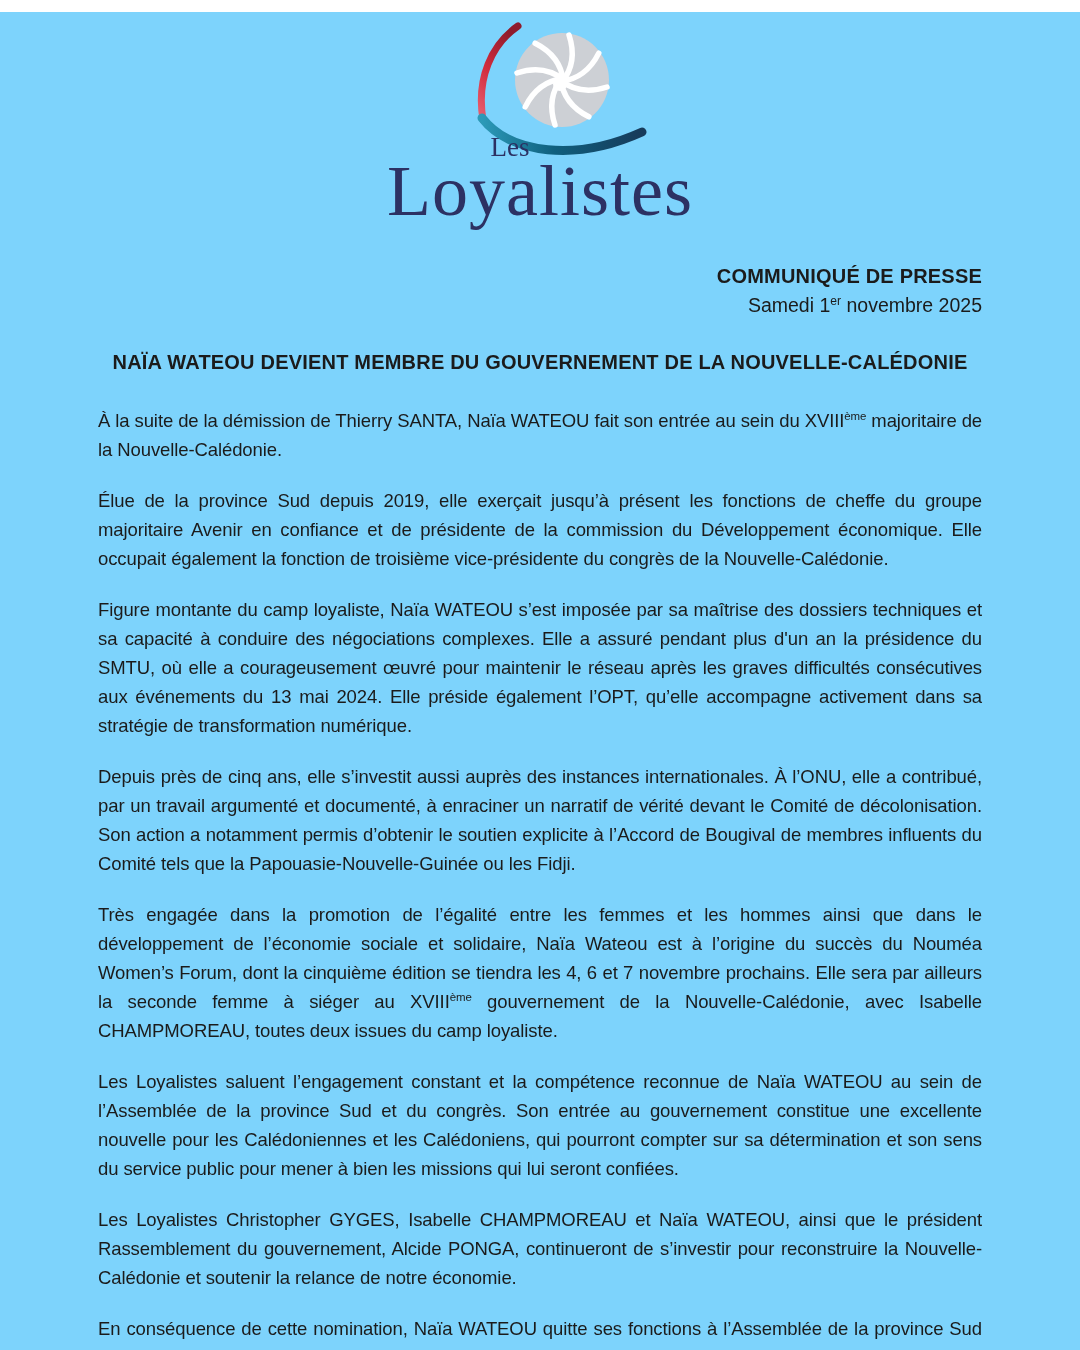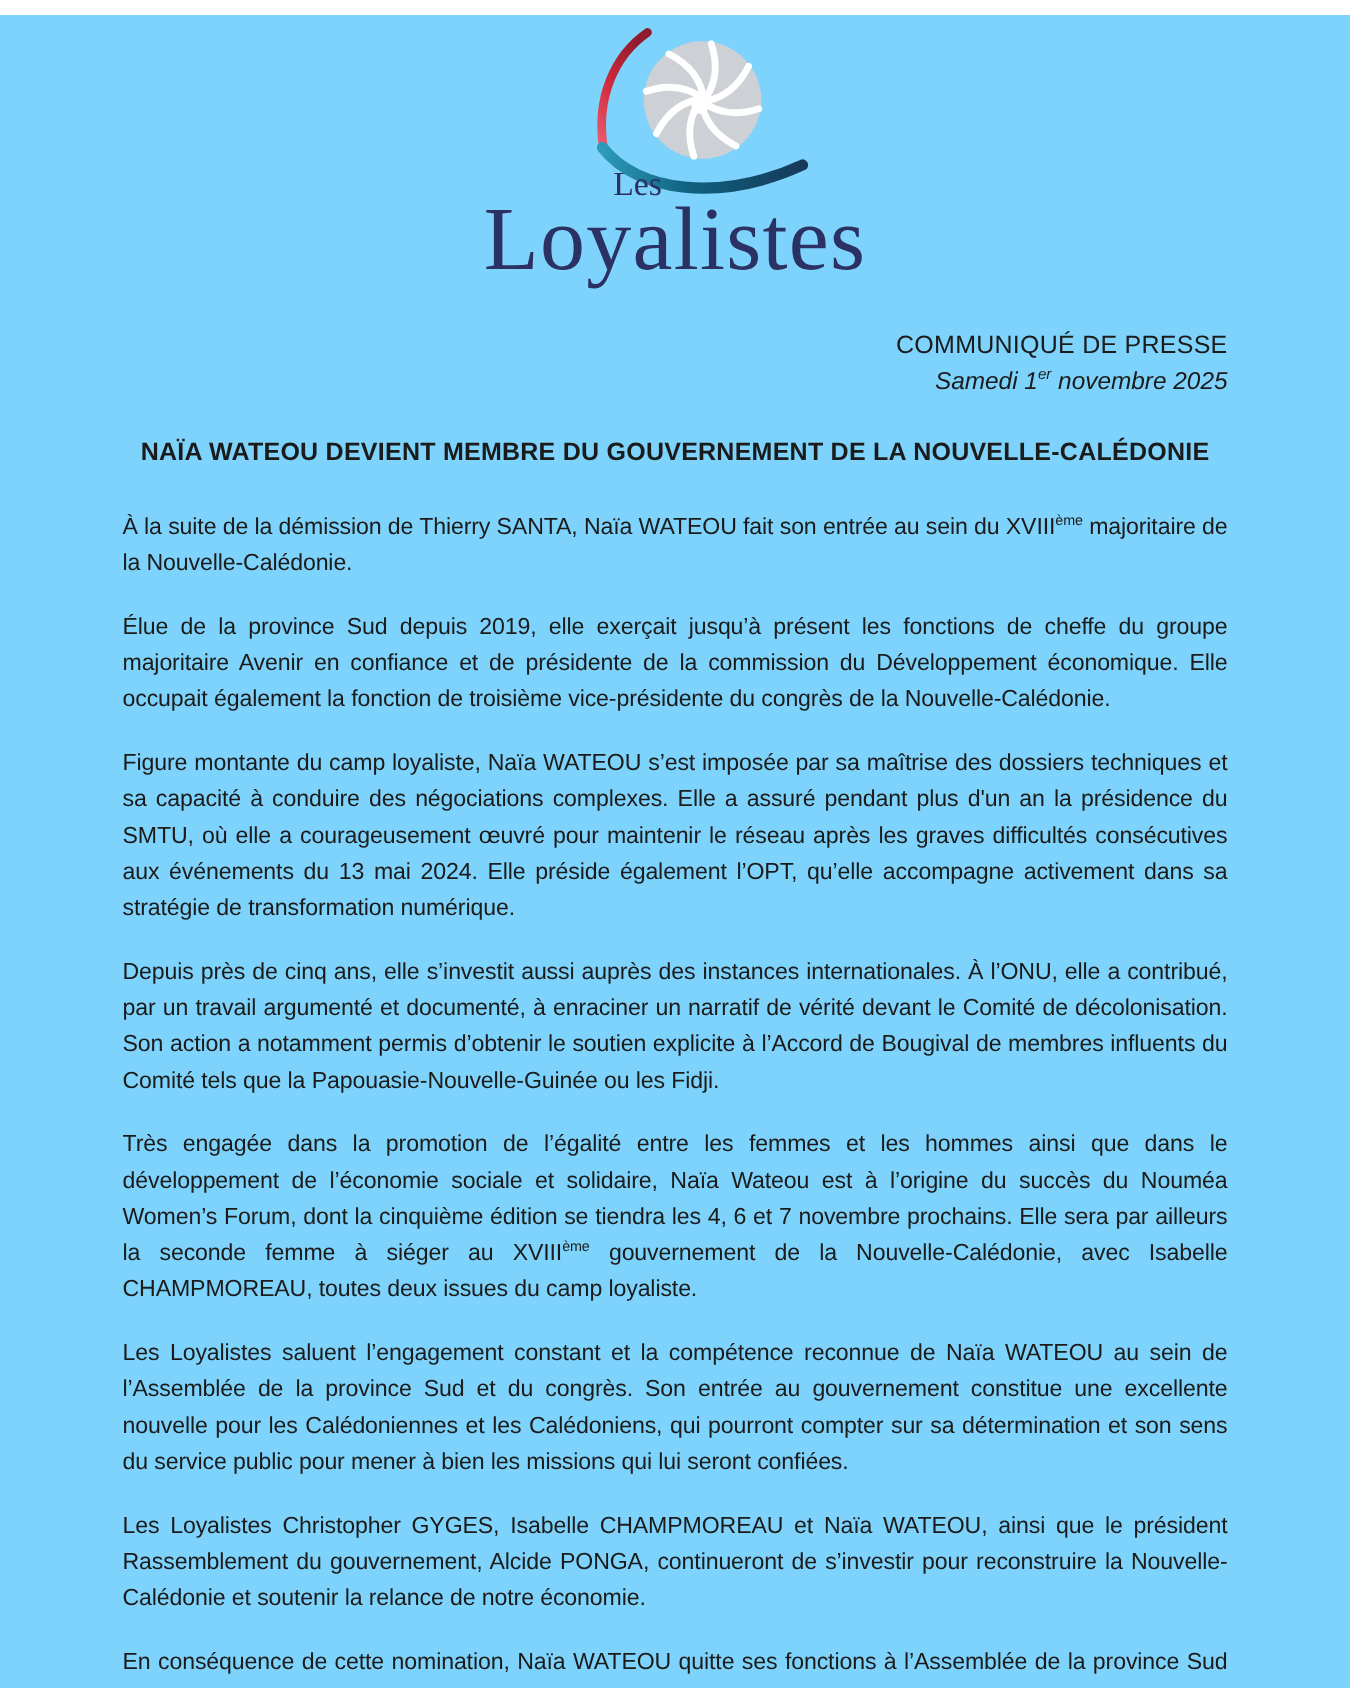--- a/index.html
+++ b/index.html
@@ -38,27 +38,26 @@
     color:#2c3163;
     letter-spacing:1px;
   }
   
   .press-header{
     margin-top:38px;
     text-align:right;
   }
   .kicker{
     font-size:20px;
-    font-weight:normal;
+    font-weight:bold;
     letter-spacing:0.2px;
   }
   .date-line{
     margin-top:6px;
     font-size:19.5px;
-    font-style:italic;
   }
   sup.small-sup{
     font-size:62%;
     vertical-align:super;
     line-height:0;
   }
   
   .doc-title{
     margin-top:34px;
     text-align:center;

